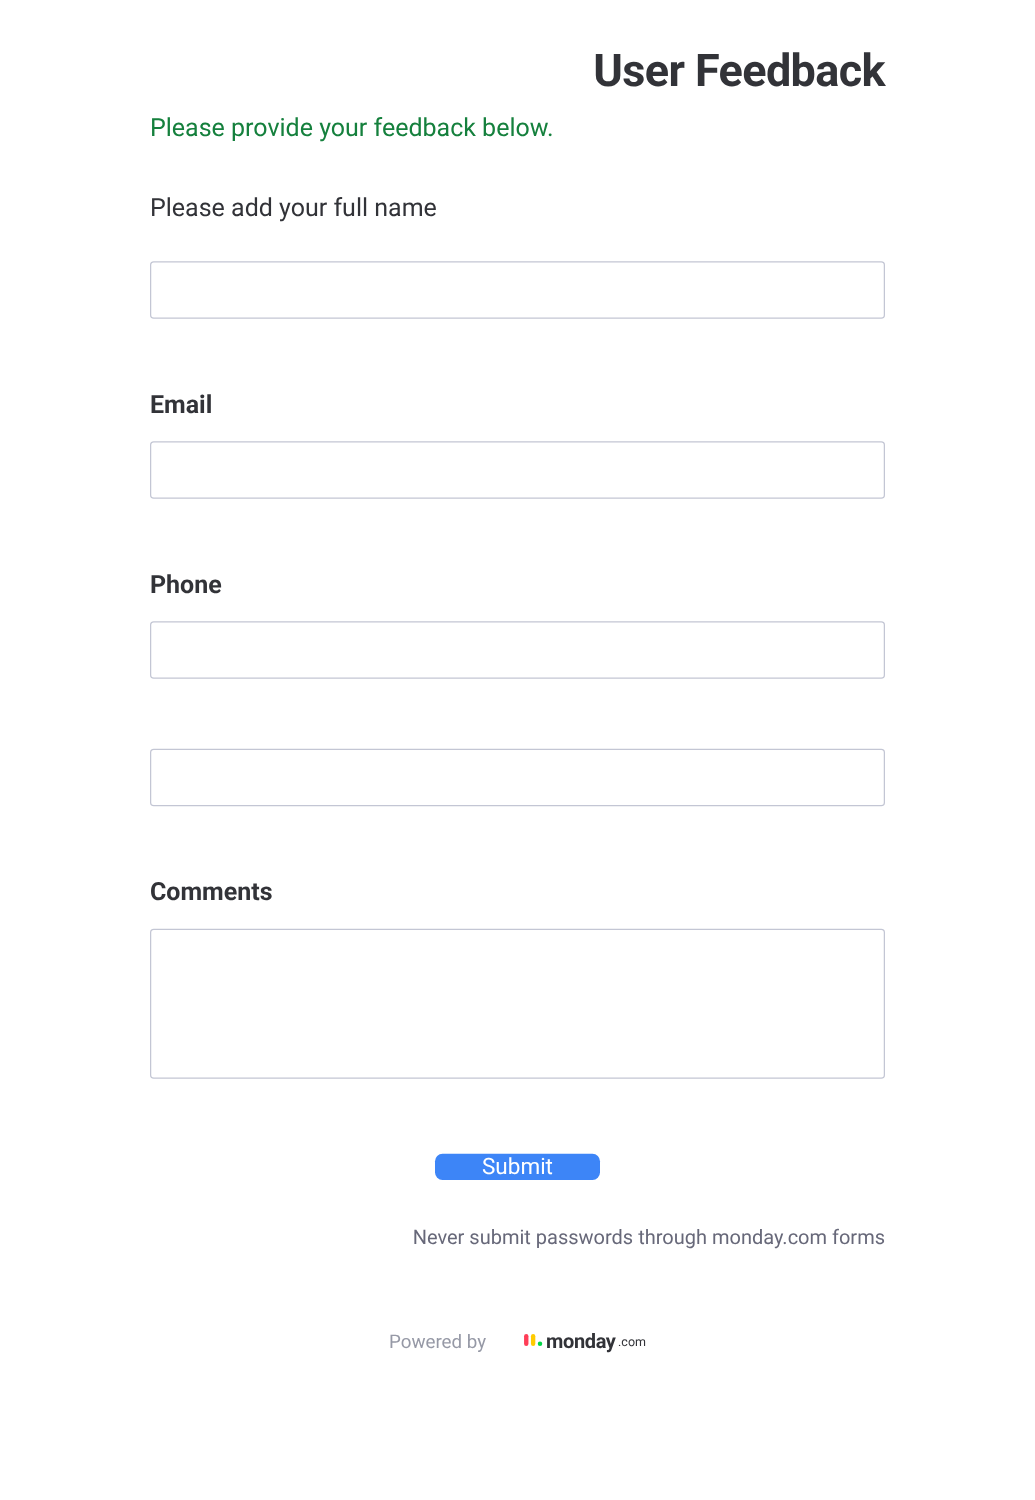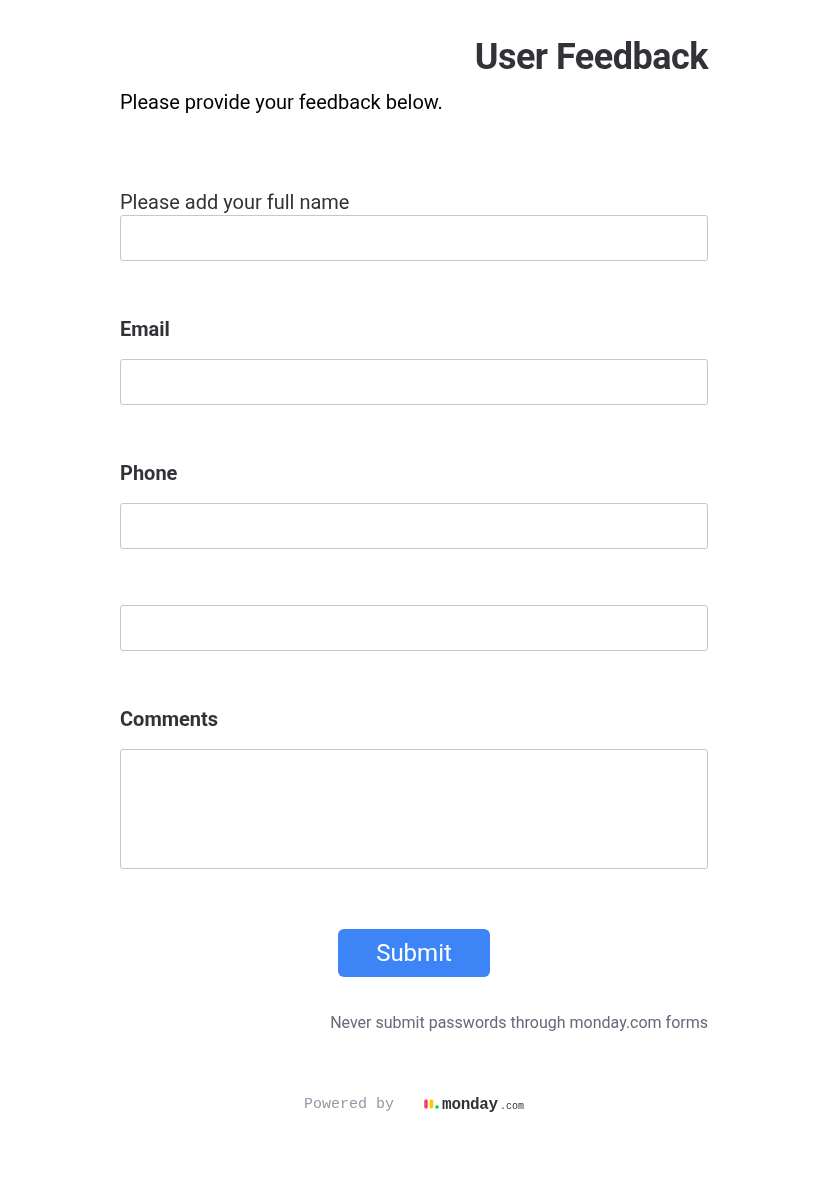--- a/index.html
+++ b/index.html
@@ -22,41 +22,41 @@
       font-weight: 700;
       color: #323338;
       margin-bottom: 12px;
       letter-spacing: -0.5px;
       text-align: right;
     }
     
     .form-subtitle {
       font-size: 20px;
       font-weight: 400;
-      color: #000000;
-      margin-bottom: 76px;
+      color: #15803d;
+      margin-bottom: 40px;
     }
     
     .field-group {
       margin-bottom: 56px;
     }
     
     .field-label {
       font-size: 20px;
       font-weight: 700;
       color: #323338;
       margin-bottom: 8px;
       display: block;
     }
     
     .field-description {
       font-size: 20px;
       font-weight: 400;
       color: #323338;
-      margin-bottom: 1px;
+      margin-bottom: 31px;
     }
     
     .field-label-only {
       margin-bottom: 18px;
     }
     
     .text-input {
       width: 100%;
       height: 46px;
       border: 1px solid #c3c6d4;
@@ -82,42 +82,41 @@
     .submit-section {
       text-align: center;
       margin-top: 56px;
     }
     
     .submit-button {
       background: #3d85f7;
       color: #ffffff;
       border: none;
       border-radius: 6px;
-      padding: 10px 38px;
-      font-size: 24px;
+      padding: 0 38px;
+      font-size: 18px;
       font-weight: 400;
       cursor: pointer;
       font-family: inherit;
     }
     
     .warning-text {
       font-size: 16px;
       color: #676879;
       margin-top: 36px;
       text-align: right;
     }
     
     .powered-by {
       text-align: center;
       margin-top: 64px;
       display: flex;
-      align-items: flex-start;
+      align-items: flex-end;
       justify-content: center;
       gap: 10px;
-      font-family: Liberation Mono, monospace;
     }
     
     .powered-by-text {
       font-size: 15px;
       color: #9699a6;
     }
     
     .monday-logo {
       display: inline-flex;
       align-items: center;

